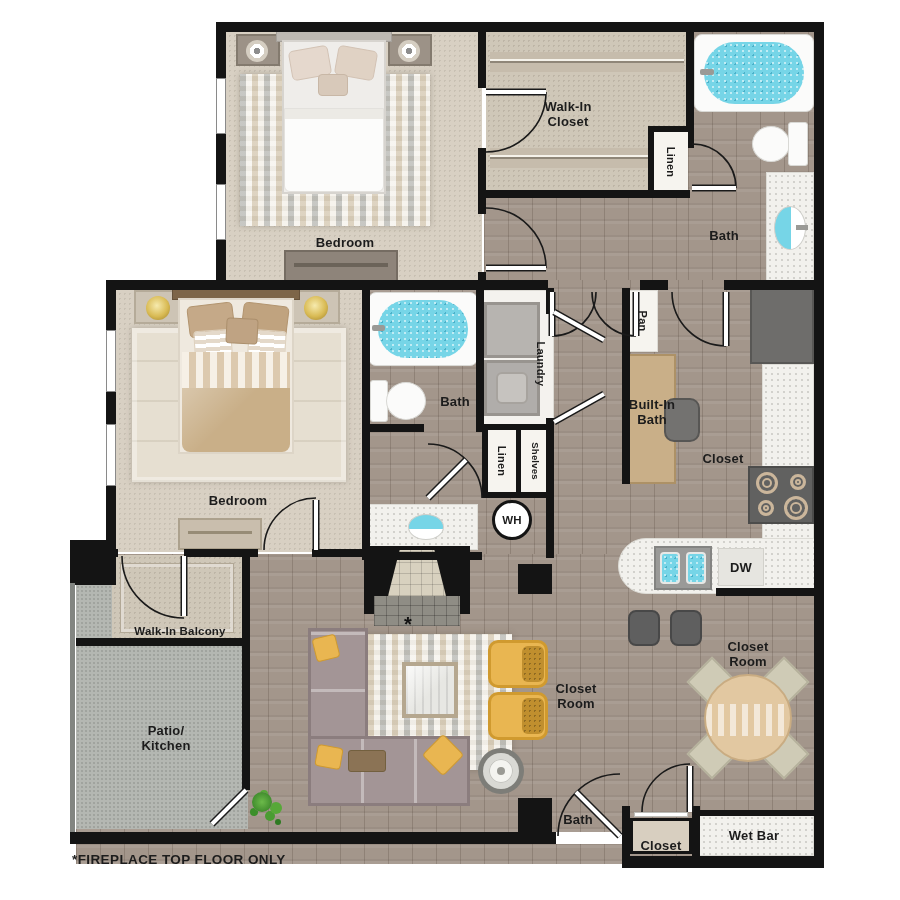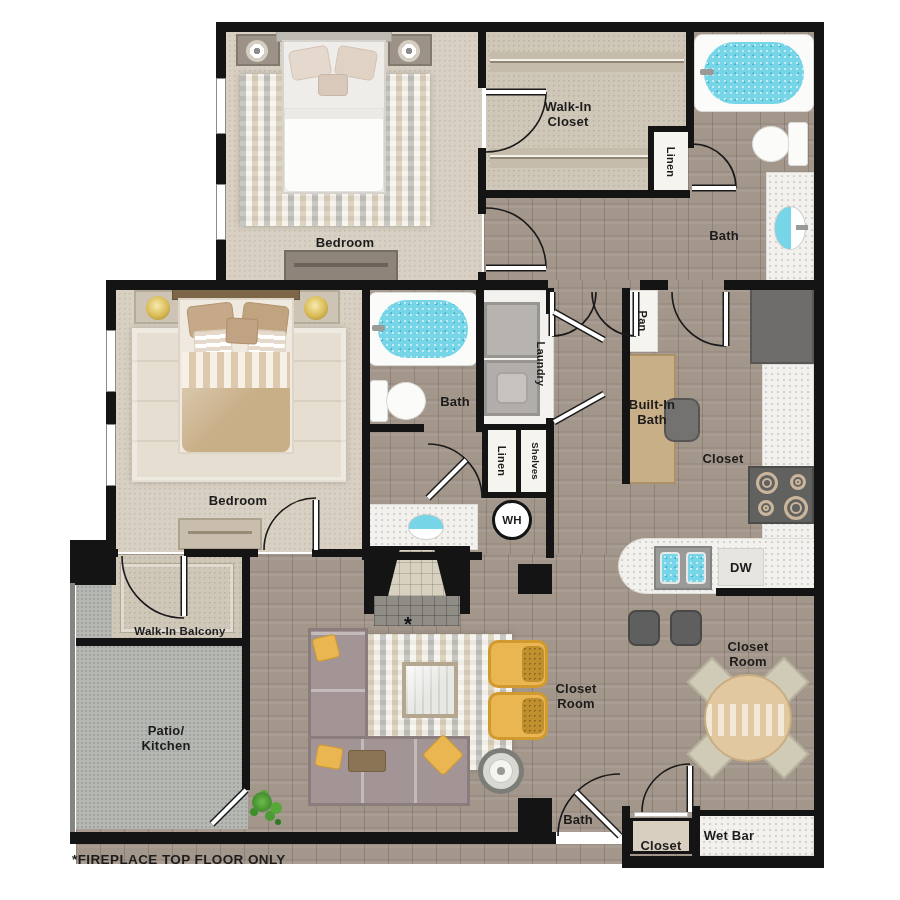--- a/index.html
+++ b/index.html
@@ -320,17 +320,17 @@
     <span class="ln">Closet</span>
     <span class="ln">Room</span>
   </div>
   <div class="label sm" style="left:180px;top:631px"><span>Walk-In Balcony</span></div>
   <div class="label" style="left:166px;top:738px">
     <span class="ln">Patio/</span>
     <span class="ln">Kitchen</span>
   </div>
   <div class="label" style="left:578px;top:819px"><span>Bath</span></div>
   <div class="label" style="left:661px;top:845px"><span>Closet</span></div>
-  <div class="label" style="left:729px;top:835px"><span>Wet Bar</span></div>
+  <div class="label" style="left:754px;top:835px"><span>Wet Bar</span></div>
   <div class="star" style="left:404px;top:613px"><span>*</span></div>
   <div class="footnote" style="left:72px;top:852px"><span>*FIREPLACE TOP FLOOR ONLY</span></div>
 
 </div>
 
 </body></html>

